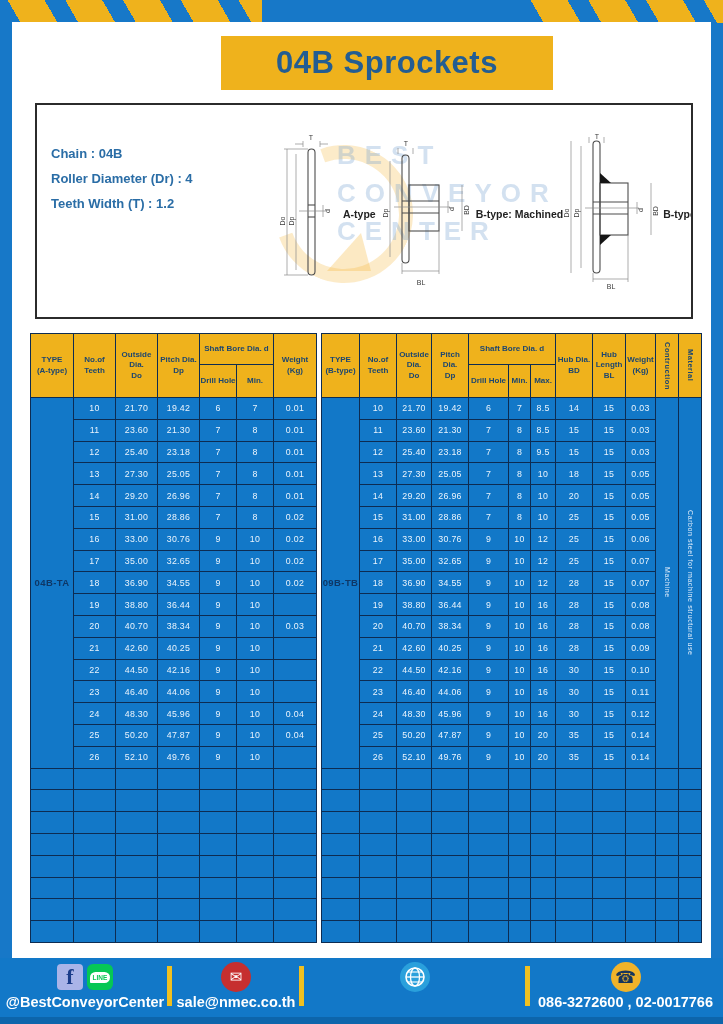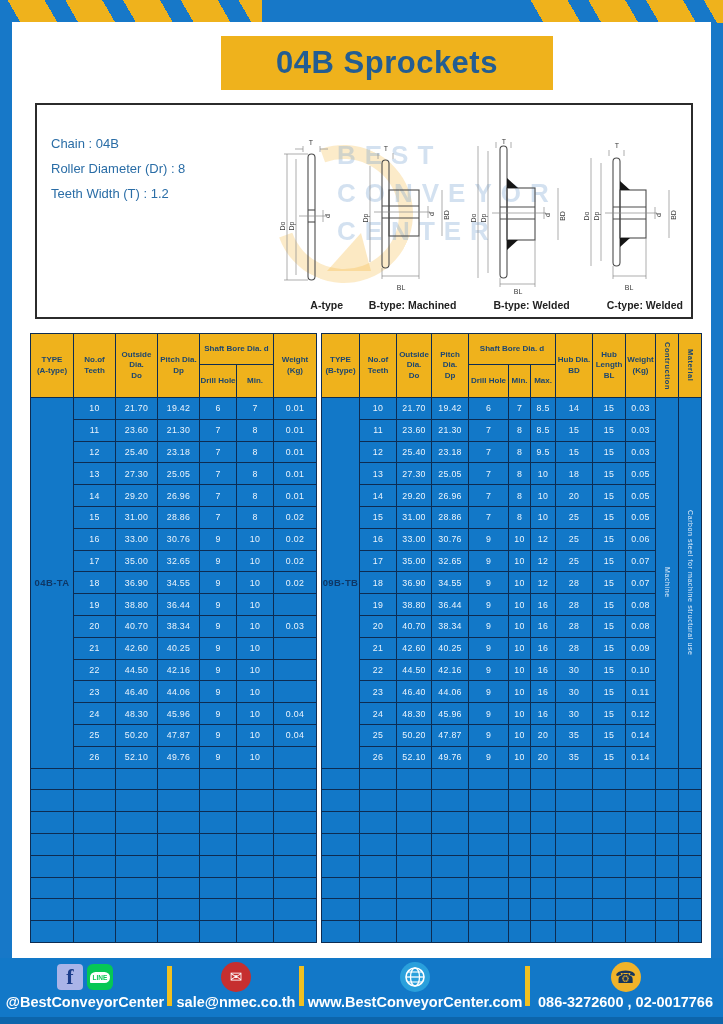--- a/index.html
+++ b/index.html
@@ -11,29 +11,29 @@
   .hazard{position:absolute;top:0;height:23px;}
   .hazard-left{left:0;width:262px;background:repeating-linear-gradient(60deg,#1778c8 0 18px,#efb21c 18px 50px);}
   .hazard-right{right:0;width:200px;background:repeating-linear-gradient(60deg,#1778c8 0 18px,#efb21c 18px 50px);}
   
   .page{position:absolute;left:12px;top:22px;width:699px;height:936px;background:#ffffff;}
   .banner{position:absolute;left:185px;top:14px;width:332px;height:54px;background:#efb21c;
           display:flex;align-items:center;justify-content:center;margin-left:24px;}
   .banner-title{font-size:31px;font-weight:bold;color:#235d92;letter-spacing:.5px;}
   
   .diagram-box{position:absolute;left:23px;top:81px;width:654px;height:212px;border:2px solid #2b2b2b;background:#fff;overflow:hidden;}
-  .specs{position:absolute;left:14px;top:26px;color:#2a6da6;font-weight:normal;font-size:13px;line-height:25px;white-space:nowrap;}
+  .specs{position:absolute;left:14px;top:36px;color:#2a6da6;font-weight:bold;font-size:13px;line-height:25px;white-space:nowrap;}
   .watermark{position:absolute;left:300px;top:31px;width:300px;text-align:left;z-index:0;}
   .watermark div{font-size:26px;font-weight:bold;letter-spacing:9px;color:rgba(110,155,205,.30);line-height:38px;}
   .wm-swirl{position:absolute;left:238px;top:40px;width:110px;height:110px;border:14px solid rgba(243,176,40,.25);
             border-radius:50%;border-left-color:transparent;transform:rotate(25deg);z-index:0;}
   .wm-tri{position:absolute;left:290px;top:128px;width:0;height:0;z-index:0;
           border-left:34px solid transparent;border-right:10px solid transparent;border-bottom:38px solid rgba(243,176,40,.28);}
   .diagrams{position:absolute;left:242px;top:8px;width:404px;height:198px;display:flex;justify-content:space-between;z-index:1;}
-  .dcol{display:flex;flex-direction:column;align-items:flex-end;justify-content:flex-end;}
+  .dcol{display:flex;flex-direction:row;align-items:center;justify-content:flex-end;}
   .dcap{font-size:10.5px;font-weight:bold;color:#222;margin-top:3px;white-space:nowrap;}
   .dwg-svg{display:block;}
   .dwg-svg .dwg{stroke:#4d4d4d;stroke-width:1.1;fill:none;}
   .dwg-svg .dim{stroke:#8a8a8a;stroke-width:.7;fill:none;}
   .dwg-svg .weld{fill:#151515;stroke:none;}
   .dwg-svg text{font-size:7px;fill:#3a3a3a;font-family:"Liberation Sans",sans-serif;}
   
   .tables{position:absolute;left:18px;top:311px;display:flex;gap:4px;align-items:flex-start;}
   table.spec-table{border-collapse:collapse;table-layout:fixed;}
   .spec-table th,.spec-table td{border:1.6px solid #0d2c52;text-align:center;vertical-align:middle;padding:0;overflow:hidden;}
@@ -80,21 +80,21 @@
     <div class="wm-swirl"></div>
     <div class="wm-tri"></div>
     <div class="watermark">
       <div>BEST</div>
       <div>CONVEYOR</div>
       <div>CENTER</div>
     </div>
 
     <div class="specs">
       <div>Chain : 04B</div>
-      <div>Roller Diameter (Dr) : 8</div>
+      <div>Roller Diameter (Dr) : 4</div>
       <div>Teeth Width (T) : 1.2</div>
     </div>
 
     <div class="diagrams">
 
       <div class="dcol">
         <svg class="dwg-svg" width="64" height="158" viewBox="0 0 64 158">
           <line class="dim" x1="24" y1="8" x2="24" y2="14"></line>
             <line class="dim" x1="41" y1="8" x2="41" y2="14"></line>
           <line class="dim" x1="16" y1="11" x2="24" y2="11"></line>
@@ -822,21 +822,20 @@
         <div class="circle-icon globe-circle">
           <svg width="22" height="22" viewBox="0 0 22 22">
             <circle cx="11" cy="11" r="9" fill="none" stroke="#ffffff" stroke-width="1.6"></circle>
             <ellipse cx="11" cy="11" rx="4.5" ry="9" fill="none" stroke="#ffffff" stroke-width="1.3"></ellipse>
             <line x1="2" y1="11" x2="20" y2="11" stroke="#ffffff" stroke-width="1.3"></line>
             <line x1="3.5" y1="6" x2="18.5" y2="6" stroke="#ffffff" stroke-width="1.1"></line>
             <line x1="3.5" y1="16" x2="18.5" y2="16" stroke="#ffffff" stroke-width="1.1"></line>
           </svg>
         </div>
       </div>
-      <div class="flabel">www.BestConveyorCenter.com</div>
     </div>
     <div class="fgroup fg4">
       <div class="ficons">
           <div class="circle-icon phone-circle">
             <span>☎</span>
           </div>
         </div>
       <div class="flabel">086-3272600 , 02-0017766</div>
     </div>
   </div>

